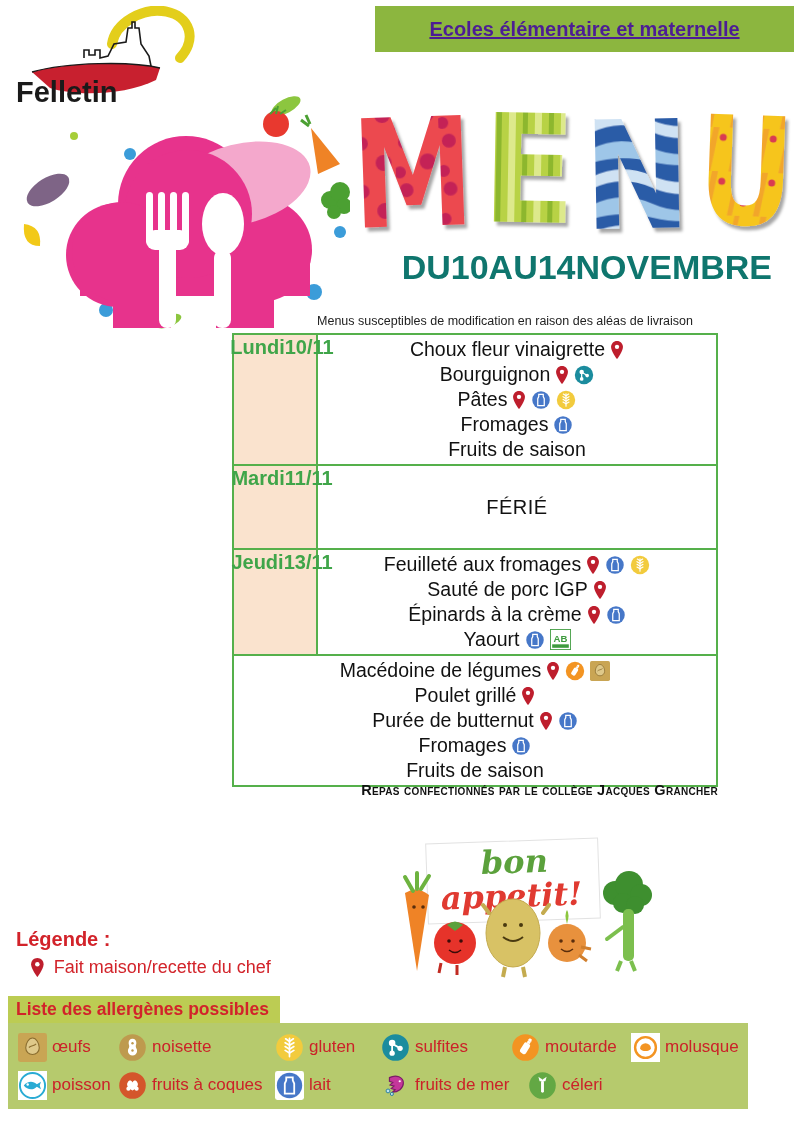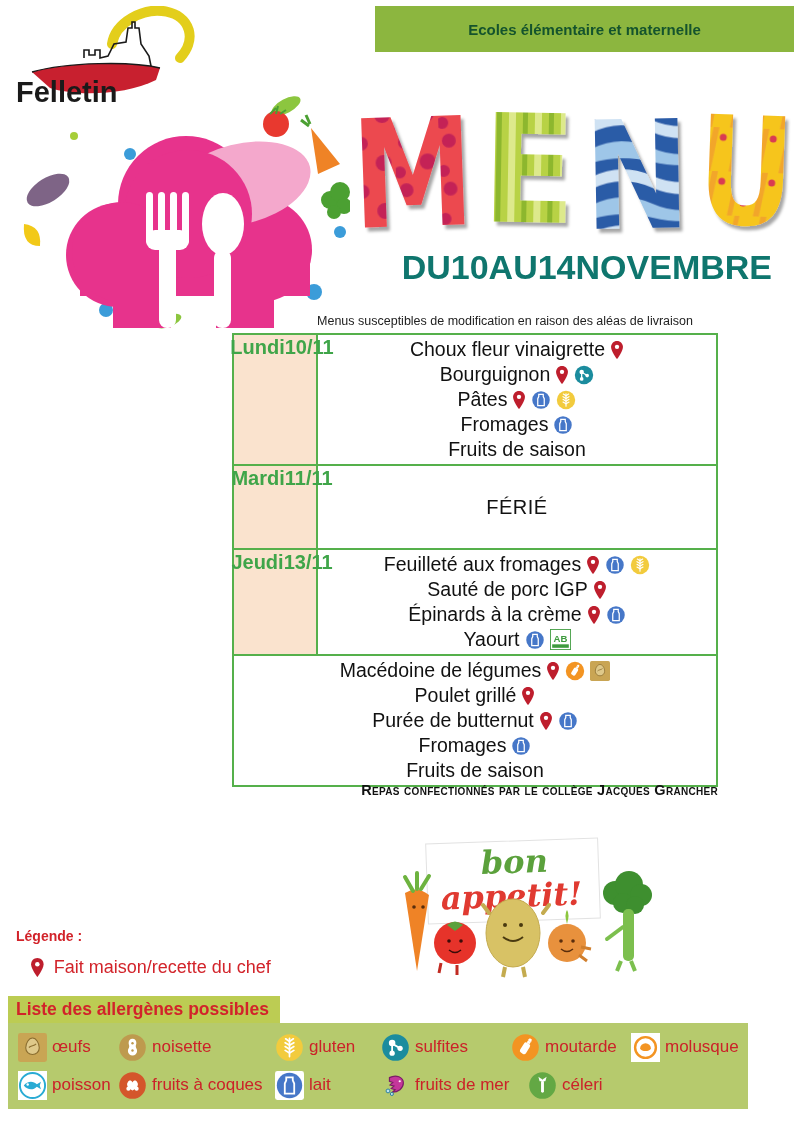--- a/index.html
+++ b/index.html
@@ -7,21 +7,21 @@
     width:794px;height:1123px;position:relative;overflow:hidden;
     background:#ffffff;font-family:"Liberation Sans",sans-serif;
   }
   .abs{position:absolute;}
 
   
   #banner{
     left:375px;top:6px;width:419px;height:46px;background:#8CB63F;
     display:flex;align-items:center;justify-content:center;
   }
-  #banner .btxt{color:#14532d;font-size:15px;font-weight:bold;}
+  #banner .btxt{color:#4c1d95;font-size:20px;font-weight:bold;text-decoration:underline;}
 
   
   #menu-word{left:352px;top:84px;width:442px;height:172px;}
   #date-range{
     left:352px;top:248px;width:420px;text-align:right;
     color:#0f766e;font-size:34px;font-weight:bold;letter-spacing:0px;
   }
   #note{
     left:250px;top:314px;width:510px;text-align:center;
     color:#222;font-size:12.5px;
@@ -59,21 +59,21 @@
   #repas-footer{
     left:232px;top:782px;width:486px;text-align:right;
     font-variant:small-caps;font-weight:bold;font-size:14.5px;color:#111;
     letter-spacing:.3px;
   }
 
   
   #bon-appetit{left:383px;top:831px;width:272px;height:148px;}
 
   
-  #legend-title{left:16px;top:928px;font-size:14px;font-weight:bold;color:#D2232A;}
+  #legend-title{left:16px;top:928px;font-size:20px;font-weight:bold;color:#D2232A;}
   #legend-item{left:30px;top:957px;display:flex;align-items:center;gap:9px;
     font-size:18px;color:#D2232A;}
 
   
   #allergen-bar{
     left:8px;top:996px;width:272px;height:27px;background:#BCCC53;
     display:flex;align-items:center;padding-left:8px;box-sizing:border-box;
   }
   #allergen-bar .atitle{font-size:17.5px;font-weight:bold;color:#D2232A;}
   #allergen-panel{

